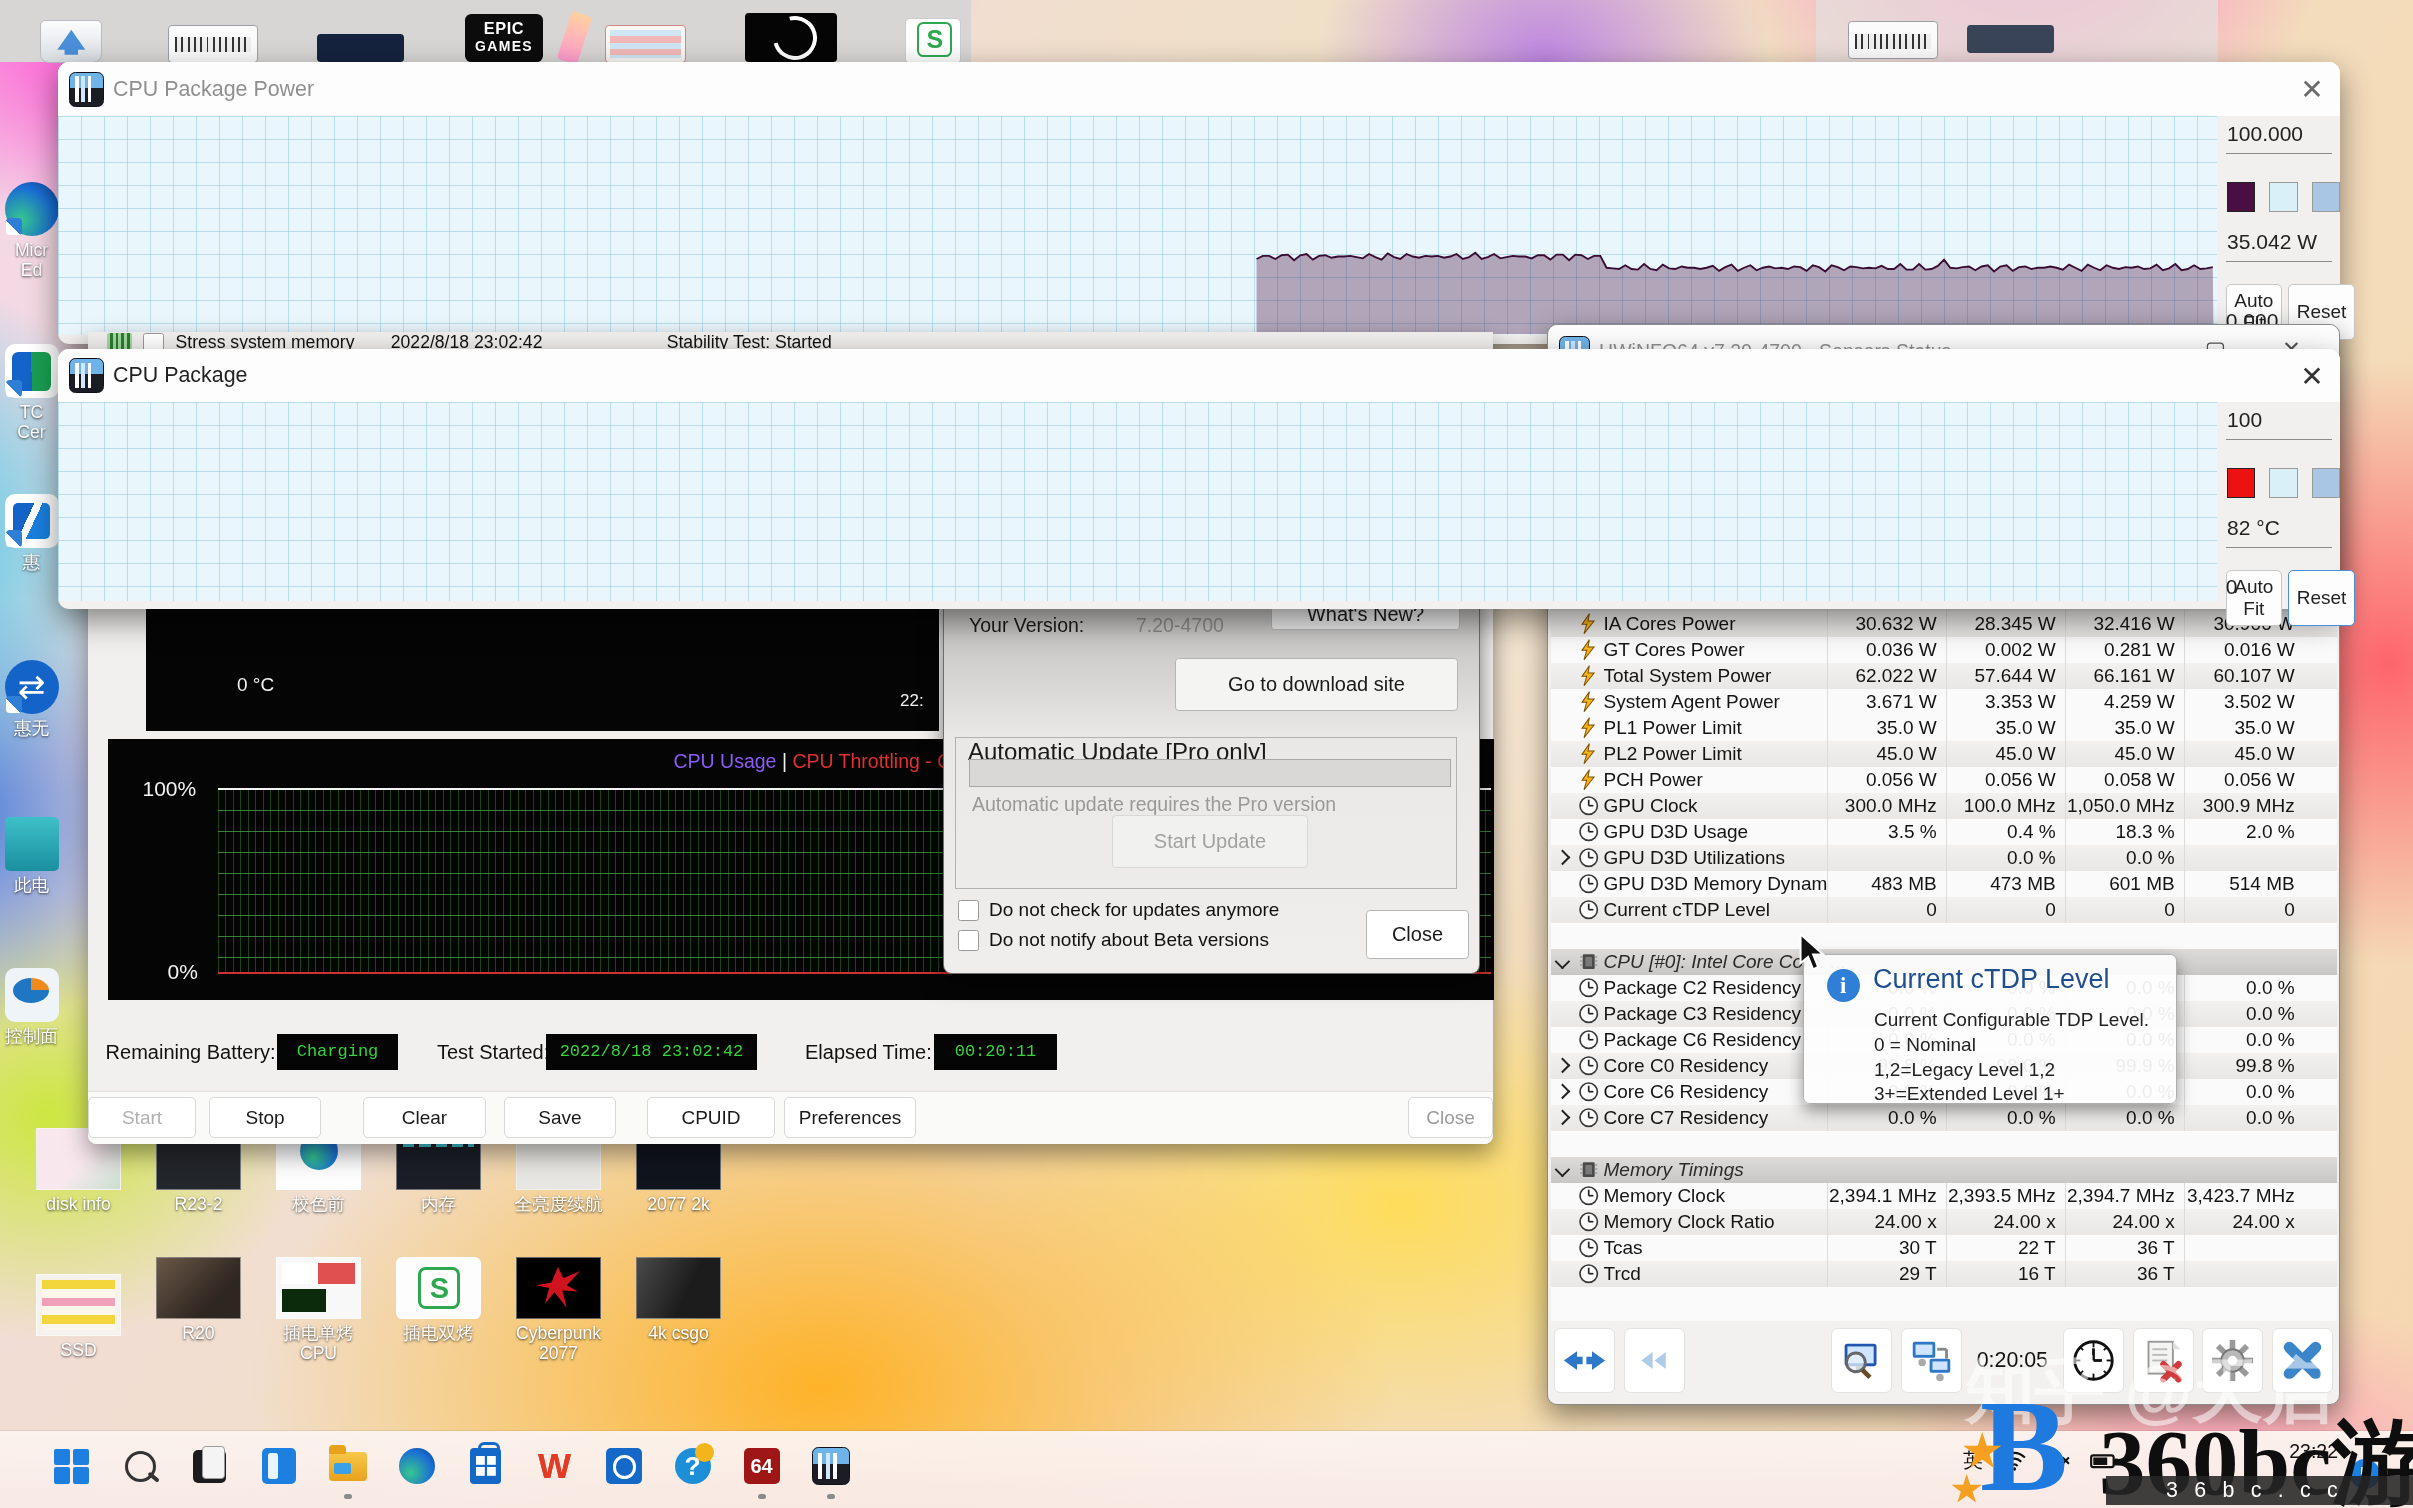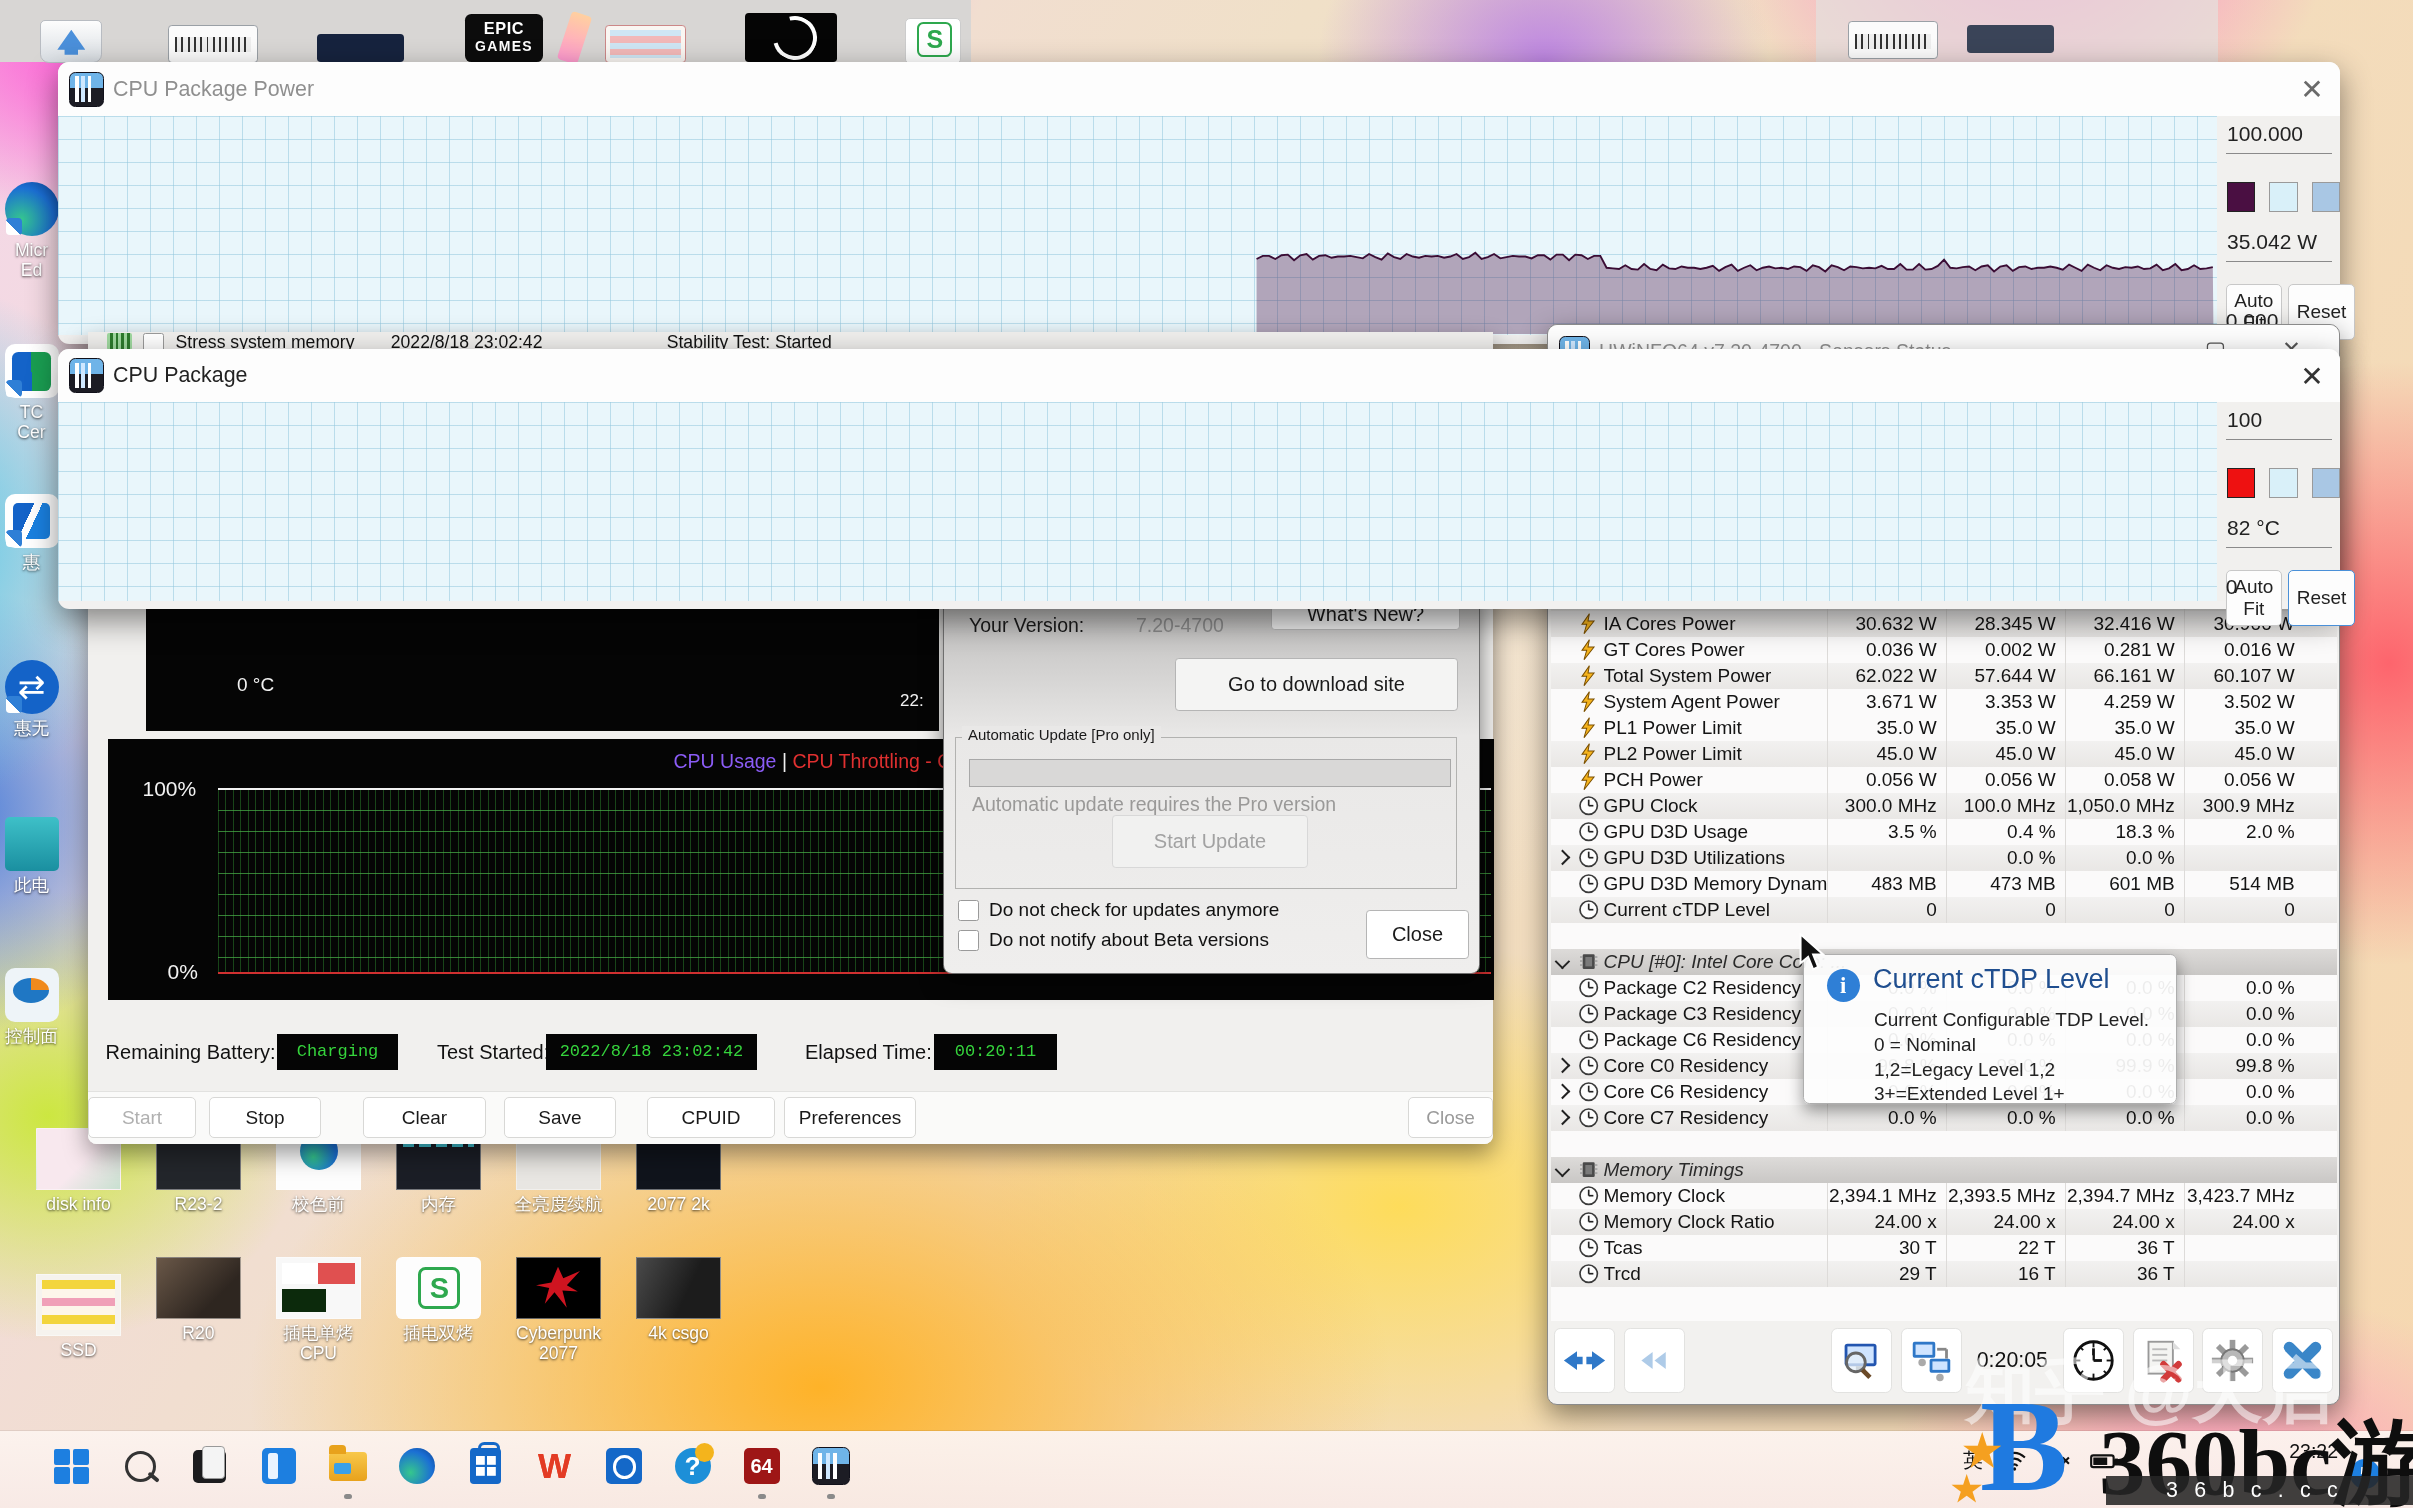--- a/index.html
+++ b/index.html
@@ -102,21 +102,21 @@
   #aida .batrow{position:absolute;left:0;top:698px;right:8px;height:45px;font-size:20px;color:#111;}
   #aida .batrow span{position:absolute;top:11.3px;}
   #aida .btnbar{position:absolute;left:0;bottom:0;right:0;height:52px;background:#fafaf9;border-top:1.3px solid #e2e2e0;border-radius:0 0 8.8px 8.8px;}
   .abtn{position:absolute;top:5px;height:41px;background:#fff;border:1.3px solid #d8d8d6;border-radius:5px;font-family:inherit;font-size:19px;color:#1a1a1a;}
   
   #dlg{position:absolute;left:943px;top:590px;width:535px;height:382px;z-index:30;
      background:linear-gradient(#b9b8b7,#e9e8e7 38%,#efeeed);border:1.3px solid #6f6f6f;border-radius:8.8px;box-shadow:0 8.8px 21.4px rgba(0,0,0,.5);}
   #dlg .lbl{position:absolute;font-size:19.5px;color:#1a1a1a;}
   .dbtn{position:absolute;background:#f4f4f3;border:1.3px solid #b5b5b5;border-radius:3.8px;font-family:inherit;font-size:20px;color:#1a1a1a;}
   #dlg .group{position:absolute;left:11.3px;top:146px;width:500px;height:150px;border:1.3px solid #b2b2b0;}
-  #dlg .gtitle{position:absolute;left:17.6px;top:135px;background:#e9e8e7;padding:0 6.3px;font-size:15px;}
+  #dlg .gtitle{position:absolute;left:17.6px;top:147px;background:#e9e8e7;padding:0 6.3px;font-size:24px;}
   #dlg .field{position:absolute;left:25px;top:168px;width:480px;height:26.4px;background:#d9d8d7;border:1.3px solid #a8a8a8;}
   #dlg .hint{position:absolute;left:28px;top:202px;font-size:19.5px;color:#9a9998;}
   #dlg .cbrow{position:absolute;left:14px;font-size:19px;color:#111;display:flex;align-items:center;gap:10px;}
   
   #hw{left:1547px;top:324px;width:791px;height:1079px;z-index:40;position:absolute;background:#f2f1ef;border-radius:10px;border:0.6px solid #8a8a8a;box-shadow:0 10px 28px rgba(0,0,0,.45);}
   #hw .titlebar{border-radius:10px 10px 0 0;height:53px;}
   #hw .winbtn{position:absolute;top:11.3px;font-size:22.6px;color:#555;}
   #hwtable{position:absolute;left:2.5px;right:2.5px;top:272px;bottom:83px;overflow:hidden;background:#fbfafa;}
   .hw-row{height:26px;display:flex;align-items:center;font-size:19px;color:#141414;}
   .hw-row.shade{background:linear-gradient(#f2f1f0,#e9e7e5);}

